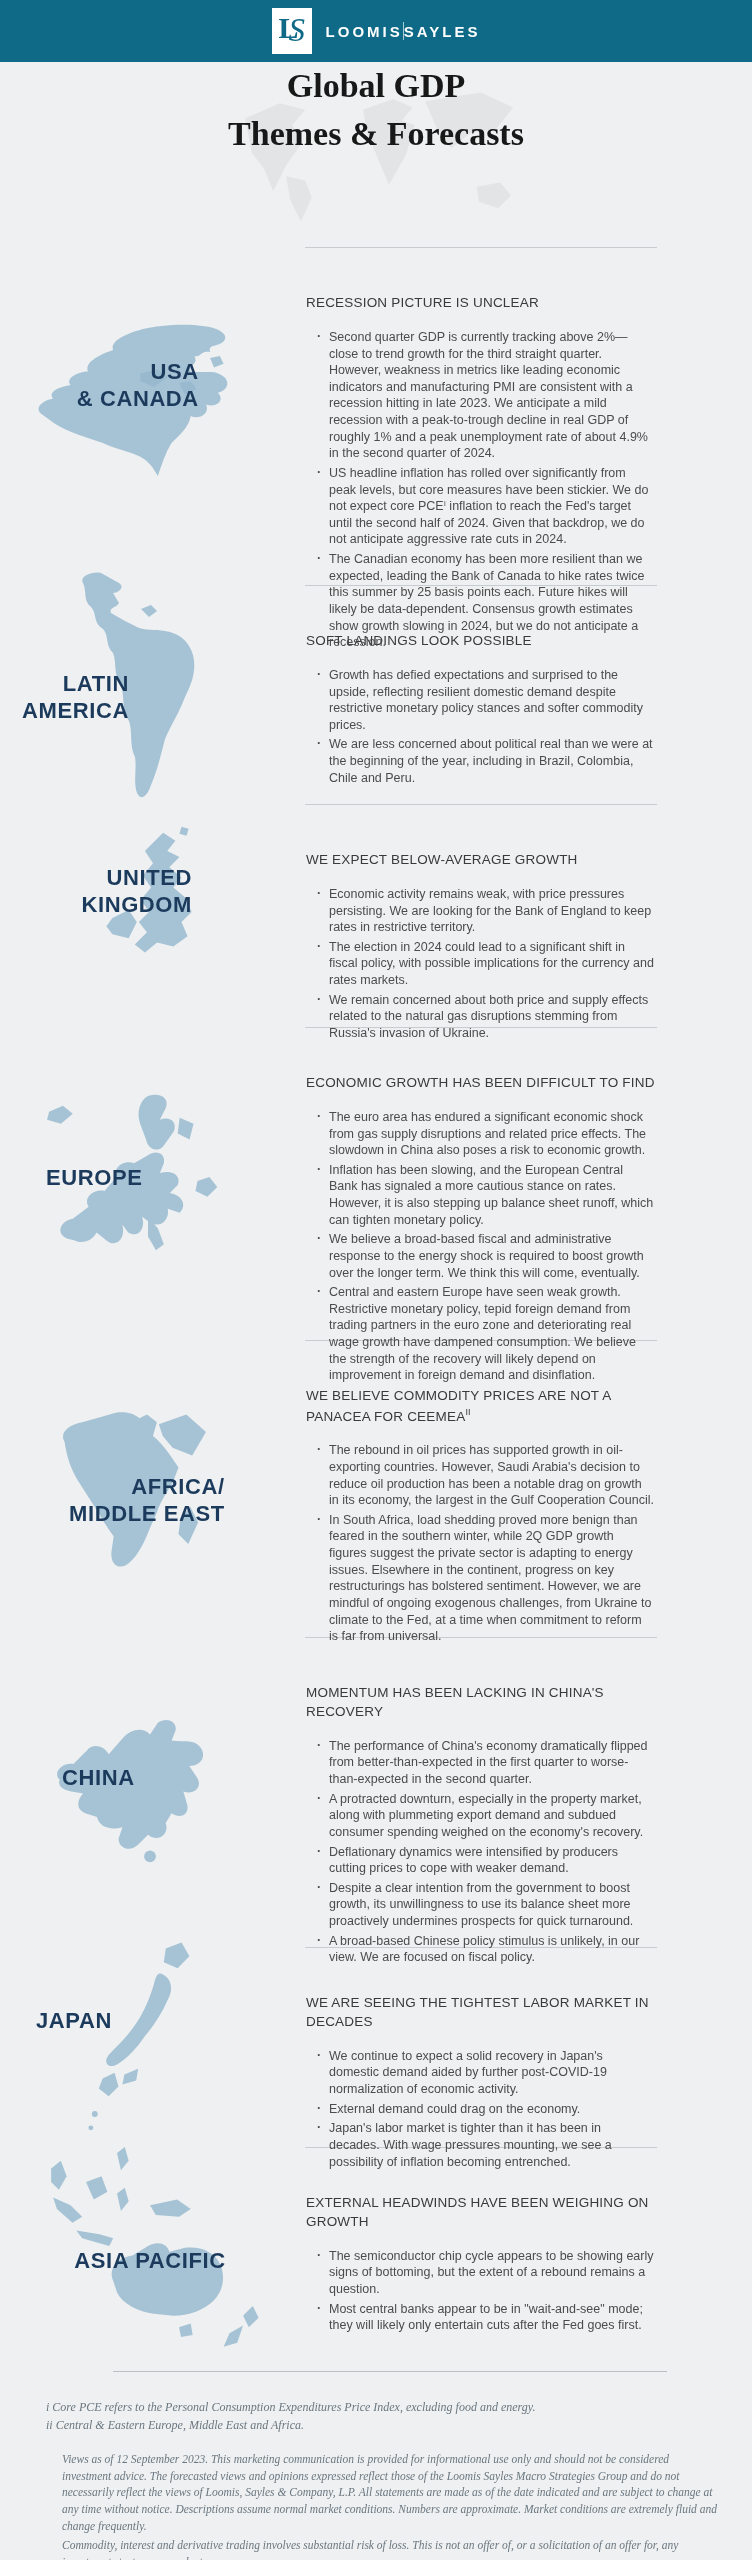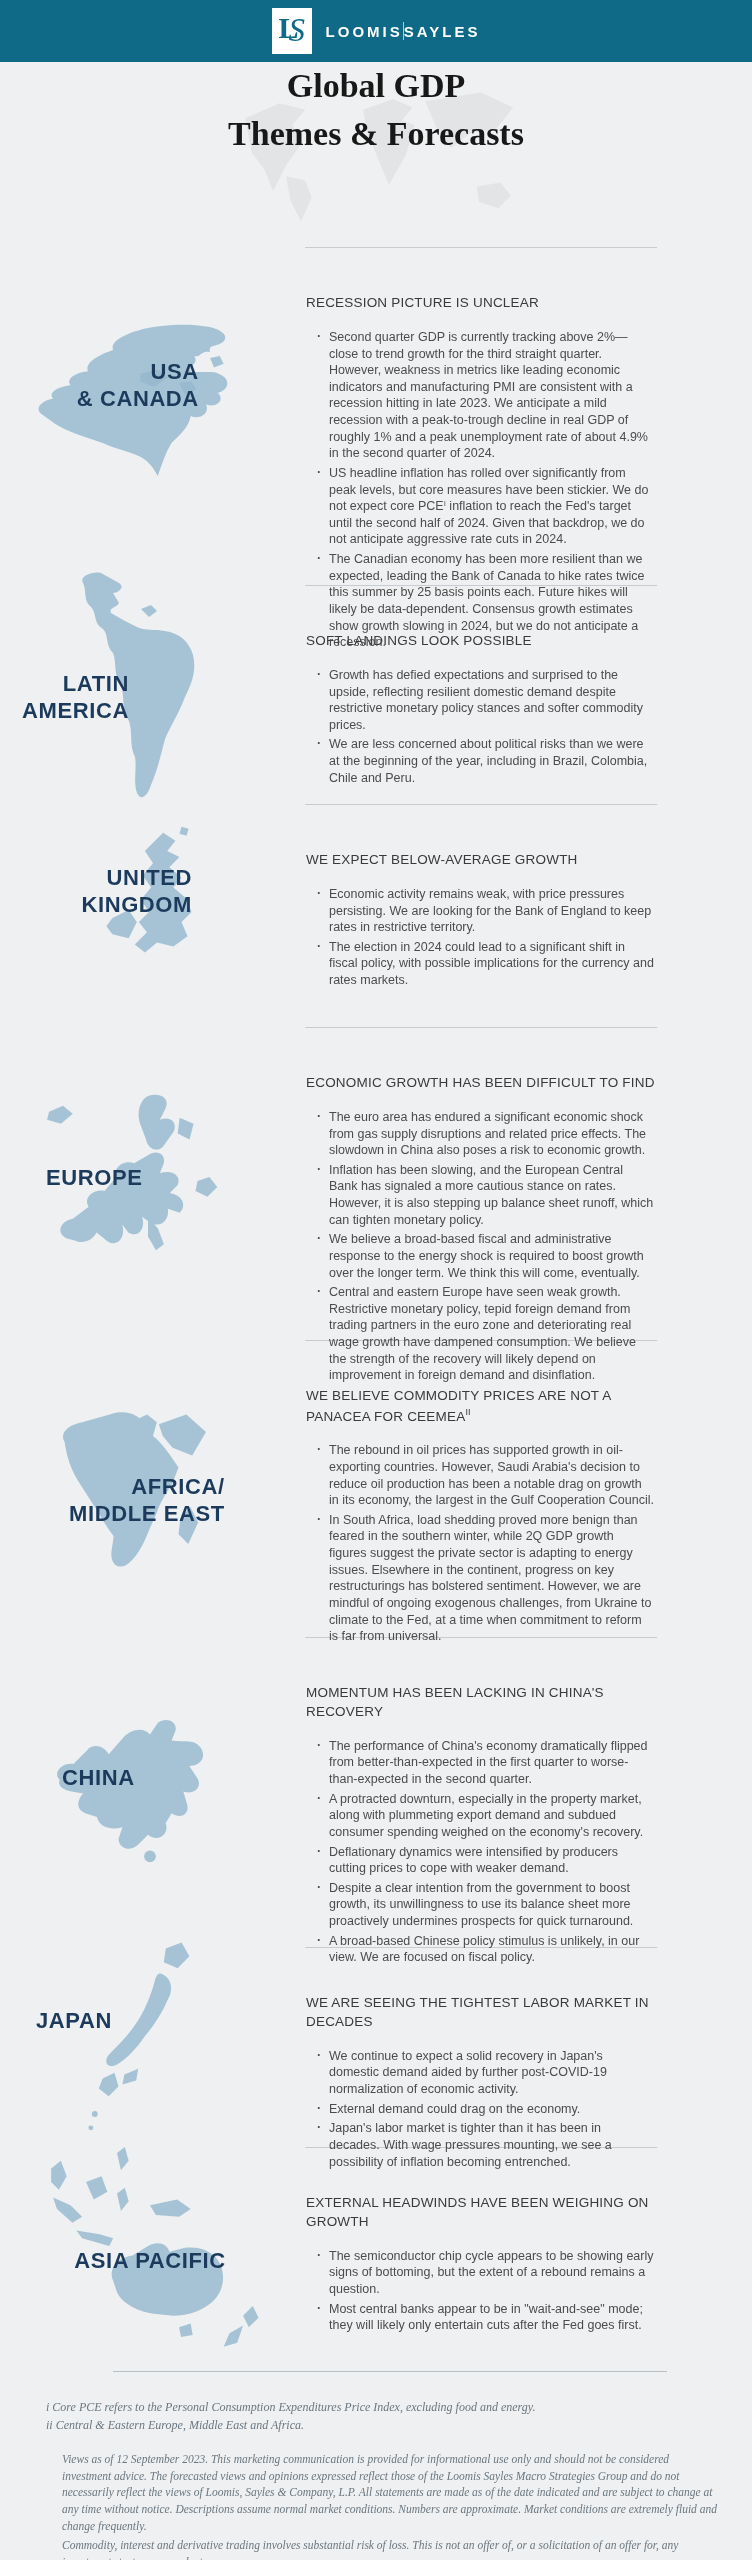--- a/index.html
+++ b/index.html
@@ -122,21 +122,21 @@
     </svg>
     <div class="map-label">
       <span>LATIN</span>
       <span>AMERICA</span>
     </div>
   </div>
   <div class="text-col">
     <h3 class="headline"><span>SOFT LANDINGS LOOK POSSIBLE</span></h3>
     <ul class="bullets">
       <li>Growth has defied expectations and surprised to the upside, reflecting resilient domestic demand despite restrictive monetary policy stances and softer commodity prices.</li>
-      <li>We are less concerned about political risks than we were at the beginning of the year, including in Brazil, Colombia, Chile and Peru.</li>
+      <li>We are less concerned about political real than we were at the beginning of the year, including in Brazil, Colombia, Chile and Peru.</li>
     </ul>
   </div>
 </section>
 
 <div class="divider"></div>
 <section class="sec-uk">
   <div class="map-col">
     <svg class="map-svg" width="132" height="186" viewBox="0 0 130 180">
       <g fill="#a6c3d6">
         <path d="M78,8 L90,16 L82,26 L94,32 L84,42 L96,52 L88,62 L100,72 L106,86 L96,96 L102,110 L88,120 L72,116 L60,126 L50,118 L62,106 L54,96 L64,86 L56,74 L66,62 L58,50 L68,38 L60,26 L70,16 Z"></path>
@@ -147,20 +147,21 @@
     <div class="map-label">
       <span>UNITED</span>
       <span>KINGDOM</span>
     </div>
   </div>
   <div class="text-col">
     <h3 class="headline"><span>WE EXPECT BELOW-AVERAGE GROWTH</span></h3>
     <ul class="bullets">
       <li>Economic activity remains weak, with price pressures persisting. We are looking for the Bank of England to keep rates in restrictive territory.</li>
       <li>The election in 2024 could lead to a significant shift in fiscal policy, with possible implications for the currency and rates markets.</li>
+      <li>We remain concerned about both price and supply effects related to the natural gas disruptions stemming from Russia's invasion of Ukraine.</li>
     </ul>
   </div>
 </section>
 
 <div class="divider"></div>
 <section class="sec-europe">
   <div class="map-col">
     <svg class="map-svg" width="238" height="188" viewBox="0 0 240 190">
       <g fill="#a6c3d6">
         <path d="M18,22 l14,-6 10,8 -12,10 -14,-4 z"></path>

